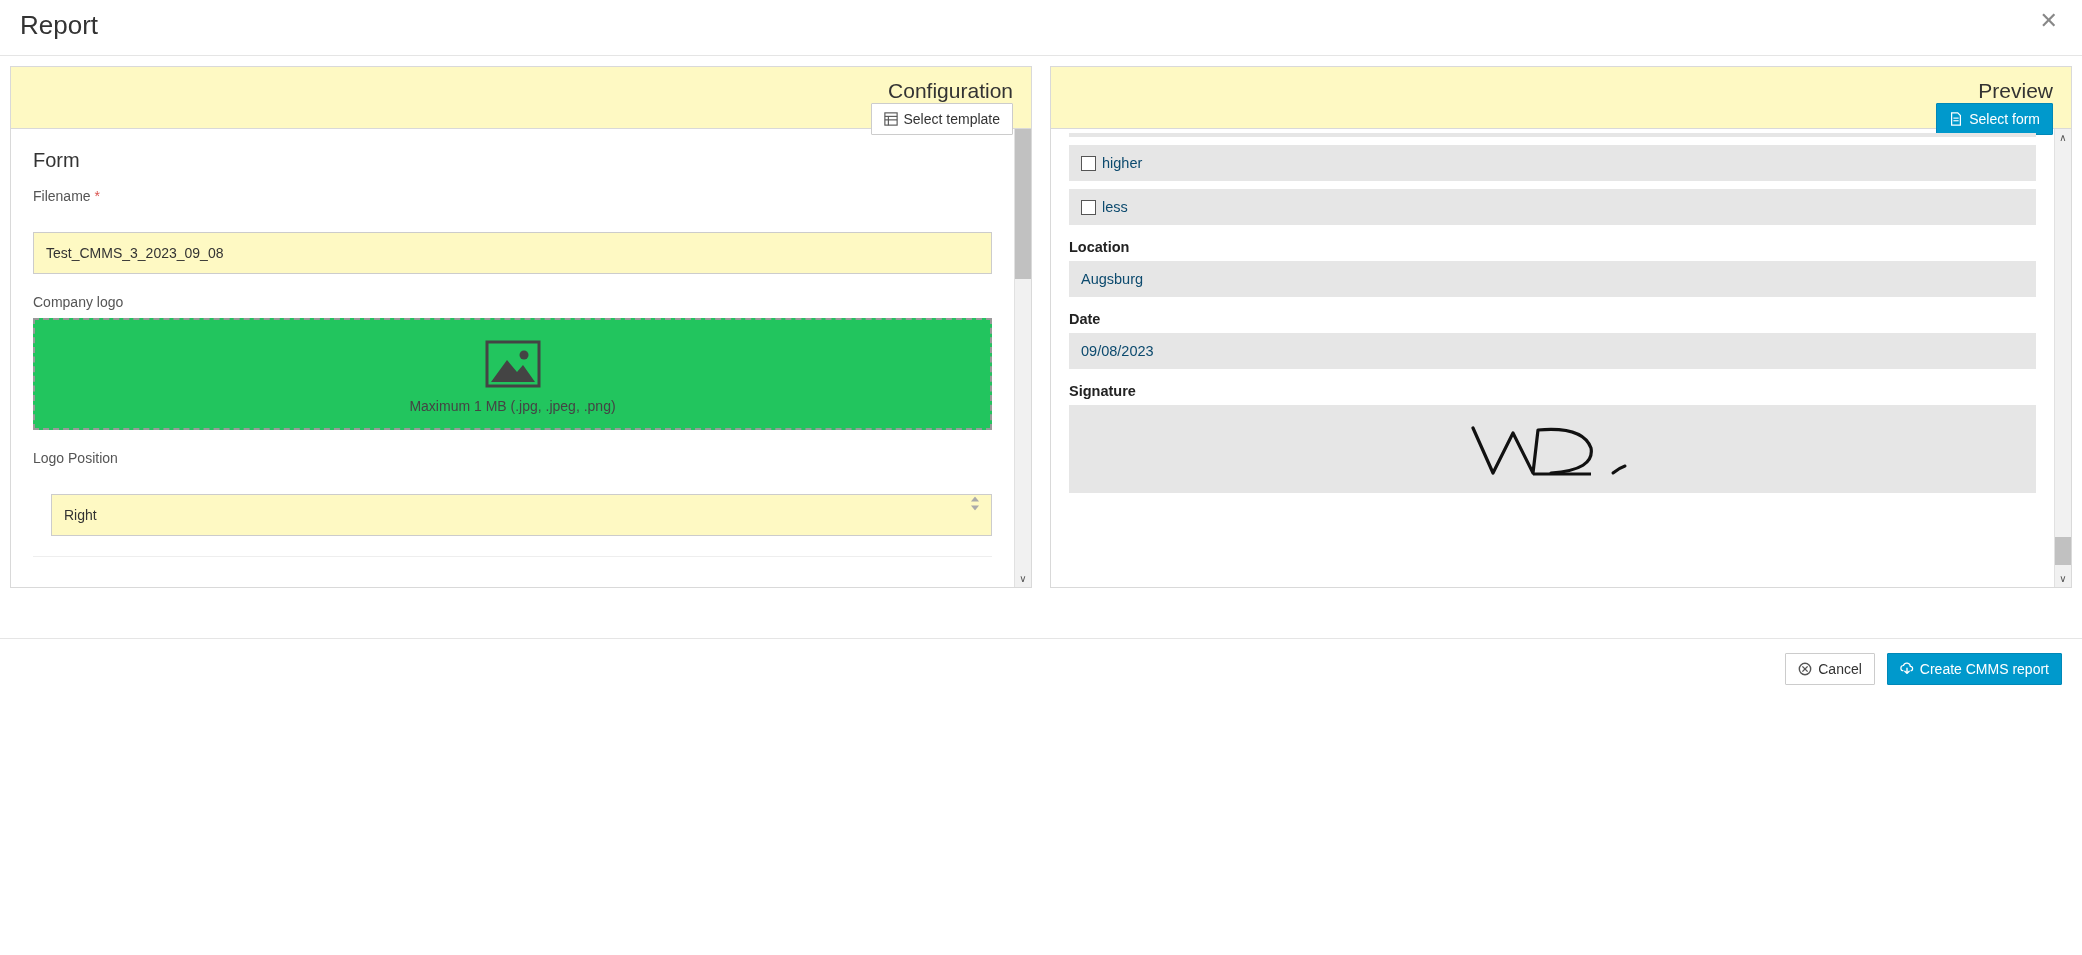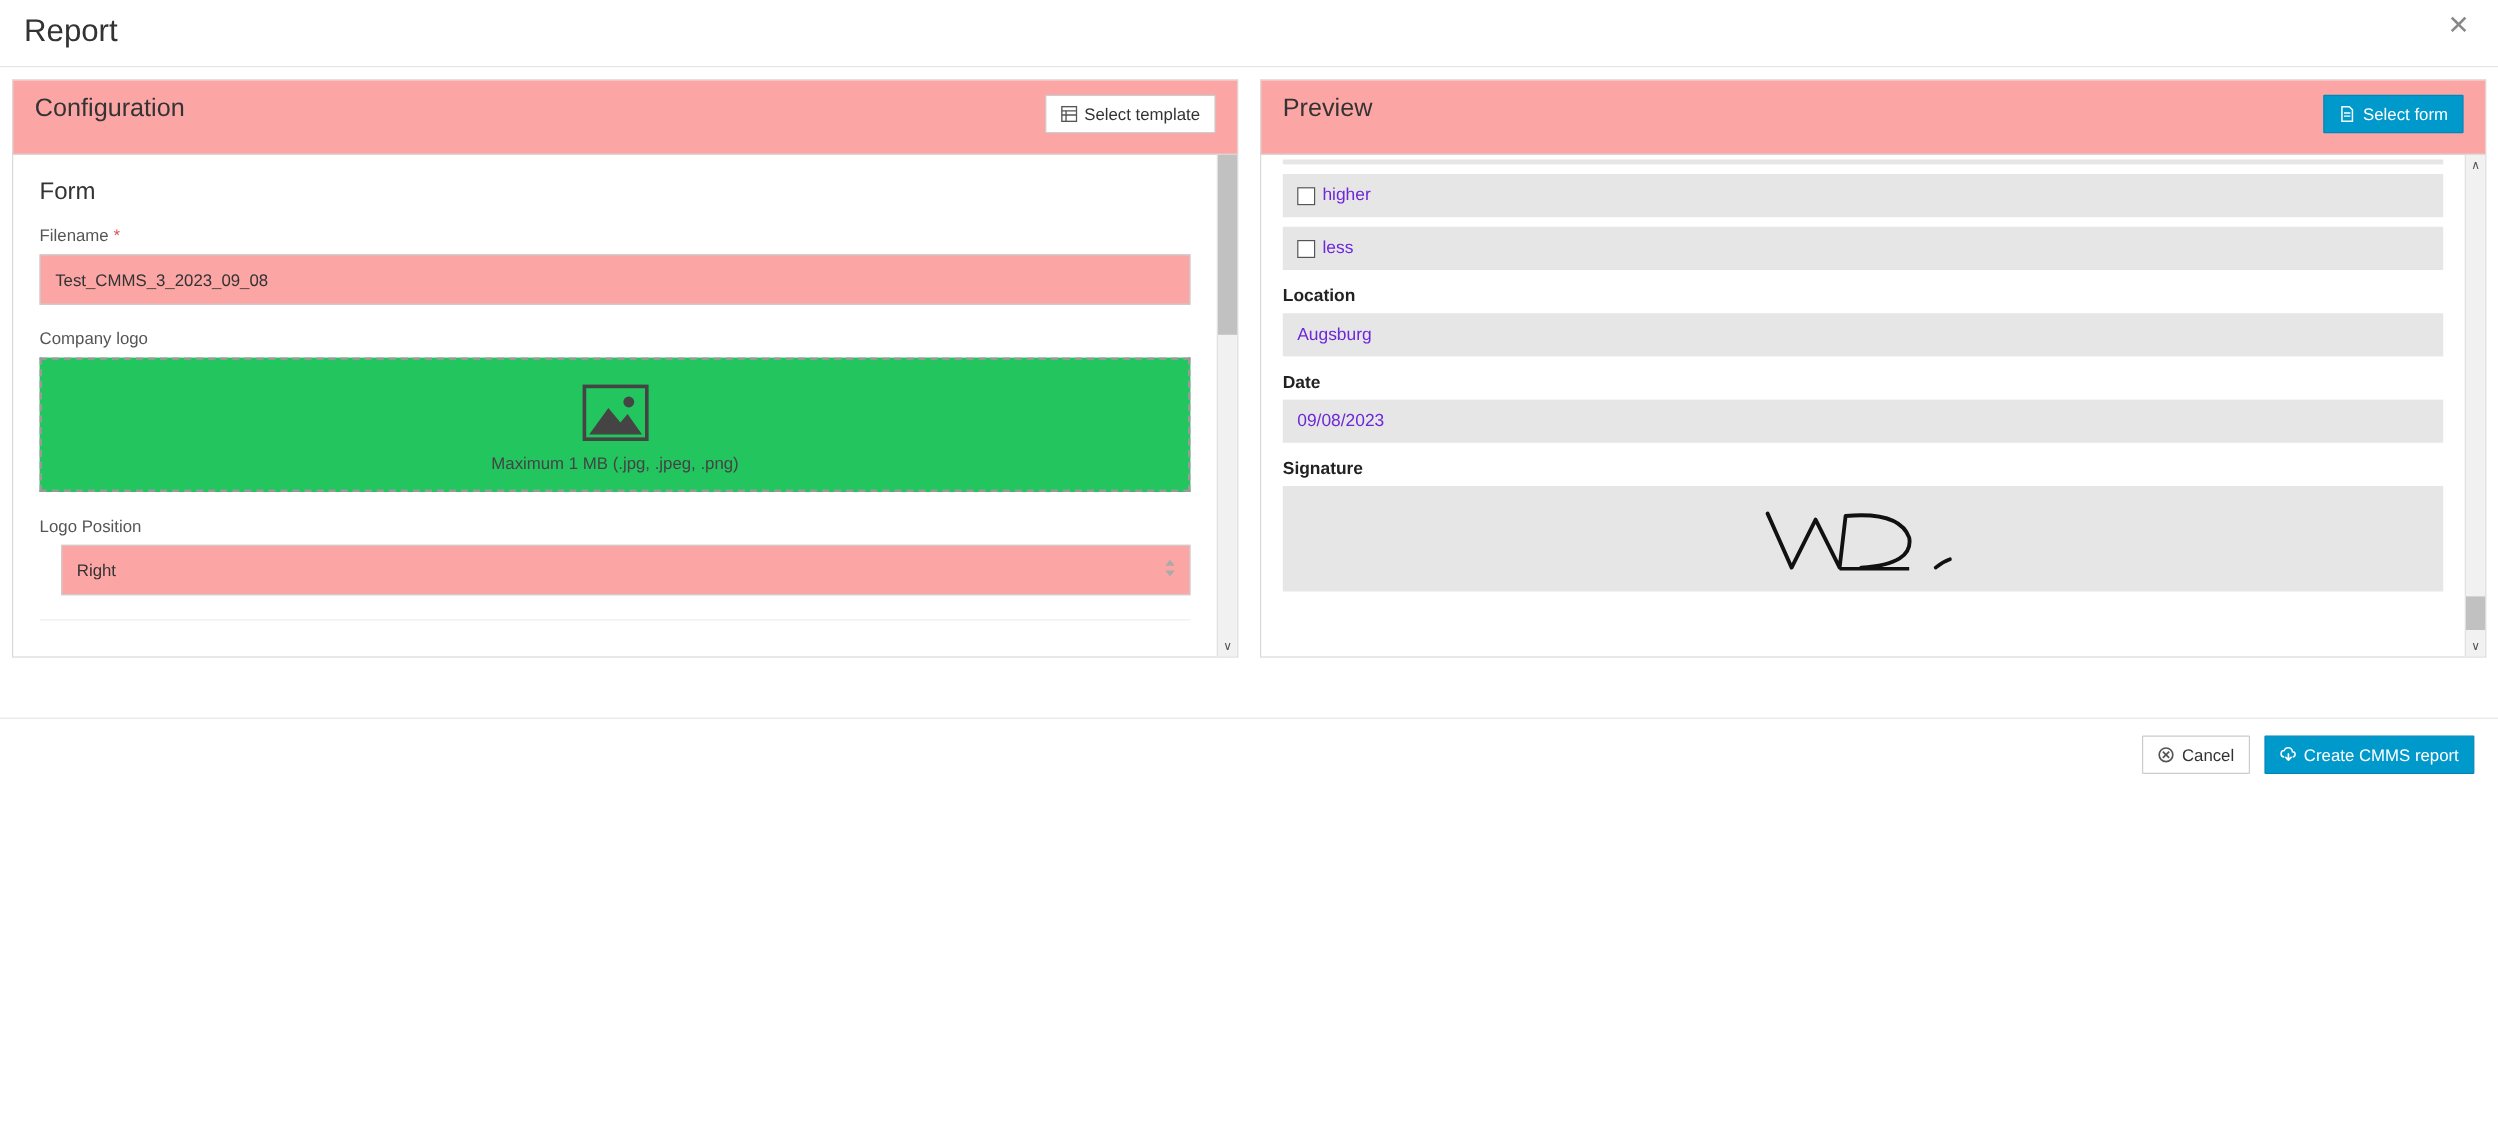--- a/index.html
+++ b/index.html
@@ -36,27 +36,28 @@
   }
   .panel {
     border: 1px solid #d9d9d9;
     background: #fff;
     flex: 1;
     display: flex;
     flex-direction: column;
     min-width: 0;
   }
   .panel-header {
-    background: #fca5a5;
+    background: #fef9c3;
     border-bottom: 1px solid #d9d9d9;
     padding: 12px 18px;
     display: flex;
-    align-items: flex-start;
+    align-items: flex-end;
     justify-content: space-between;
     height: 62px;
+    flex-direction: column;
   }
   .panel-title {
     font-size: 21px;
     font-weight: 400;
     color: #333;
   }
   .btn {
     display: inline-flex;
     align-items: center;
     gap: 6px;
@@ -127,22 +128,23 @@
     margin-bottom: 8px;
     display: block;
   }
   .req { color: #d9534f; margin-left: 4px;}
   .text-input, .select-input {
     width: 100%;
     border: 1px solid #ccc;
     padding: 10px 12px;
     font-size: 14px;
     color: #333;
-    background: #fca5a5;
+    background: #fef9c3;
     height: 42px;
+    margin-top: 20px;
   }
   .field-block { margin-bottom: 20px; }
   .dropzone {
     border: 2px dashed #999;
     background: #22c55e;
     padding: 18px 10px 14px 10px;
     text-align: center;
   }
   .dropzone .img-icon {
     width: 60px; height: 52px;
@@ -160,21 +162,21 @@
     color: #999;
     font-size: 12px;
     pointer-events: none;
   }
 
   
   .preview-row {
     background: #e6e6e6;
     padding: 10px 12px;
     font-size: 14.5px;
-    color: #6d28d9;
+    color: #0c4a6e;
     margin-bottom: 8px;
     display: flex;
     align-items: center;
     gap: 6px;
   }
   .preview-row.tight { padding: 8px 12px; }
   .preview-label {
     font-weight: 600;
     font-size: 14.5px;
     margin: 14px 0 6px 0;

